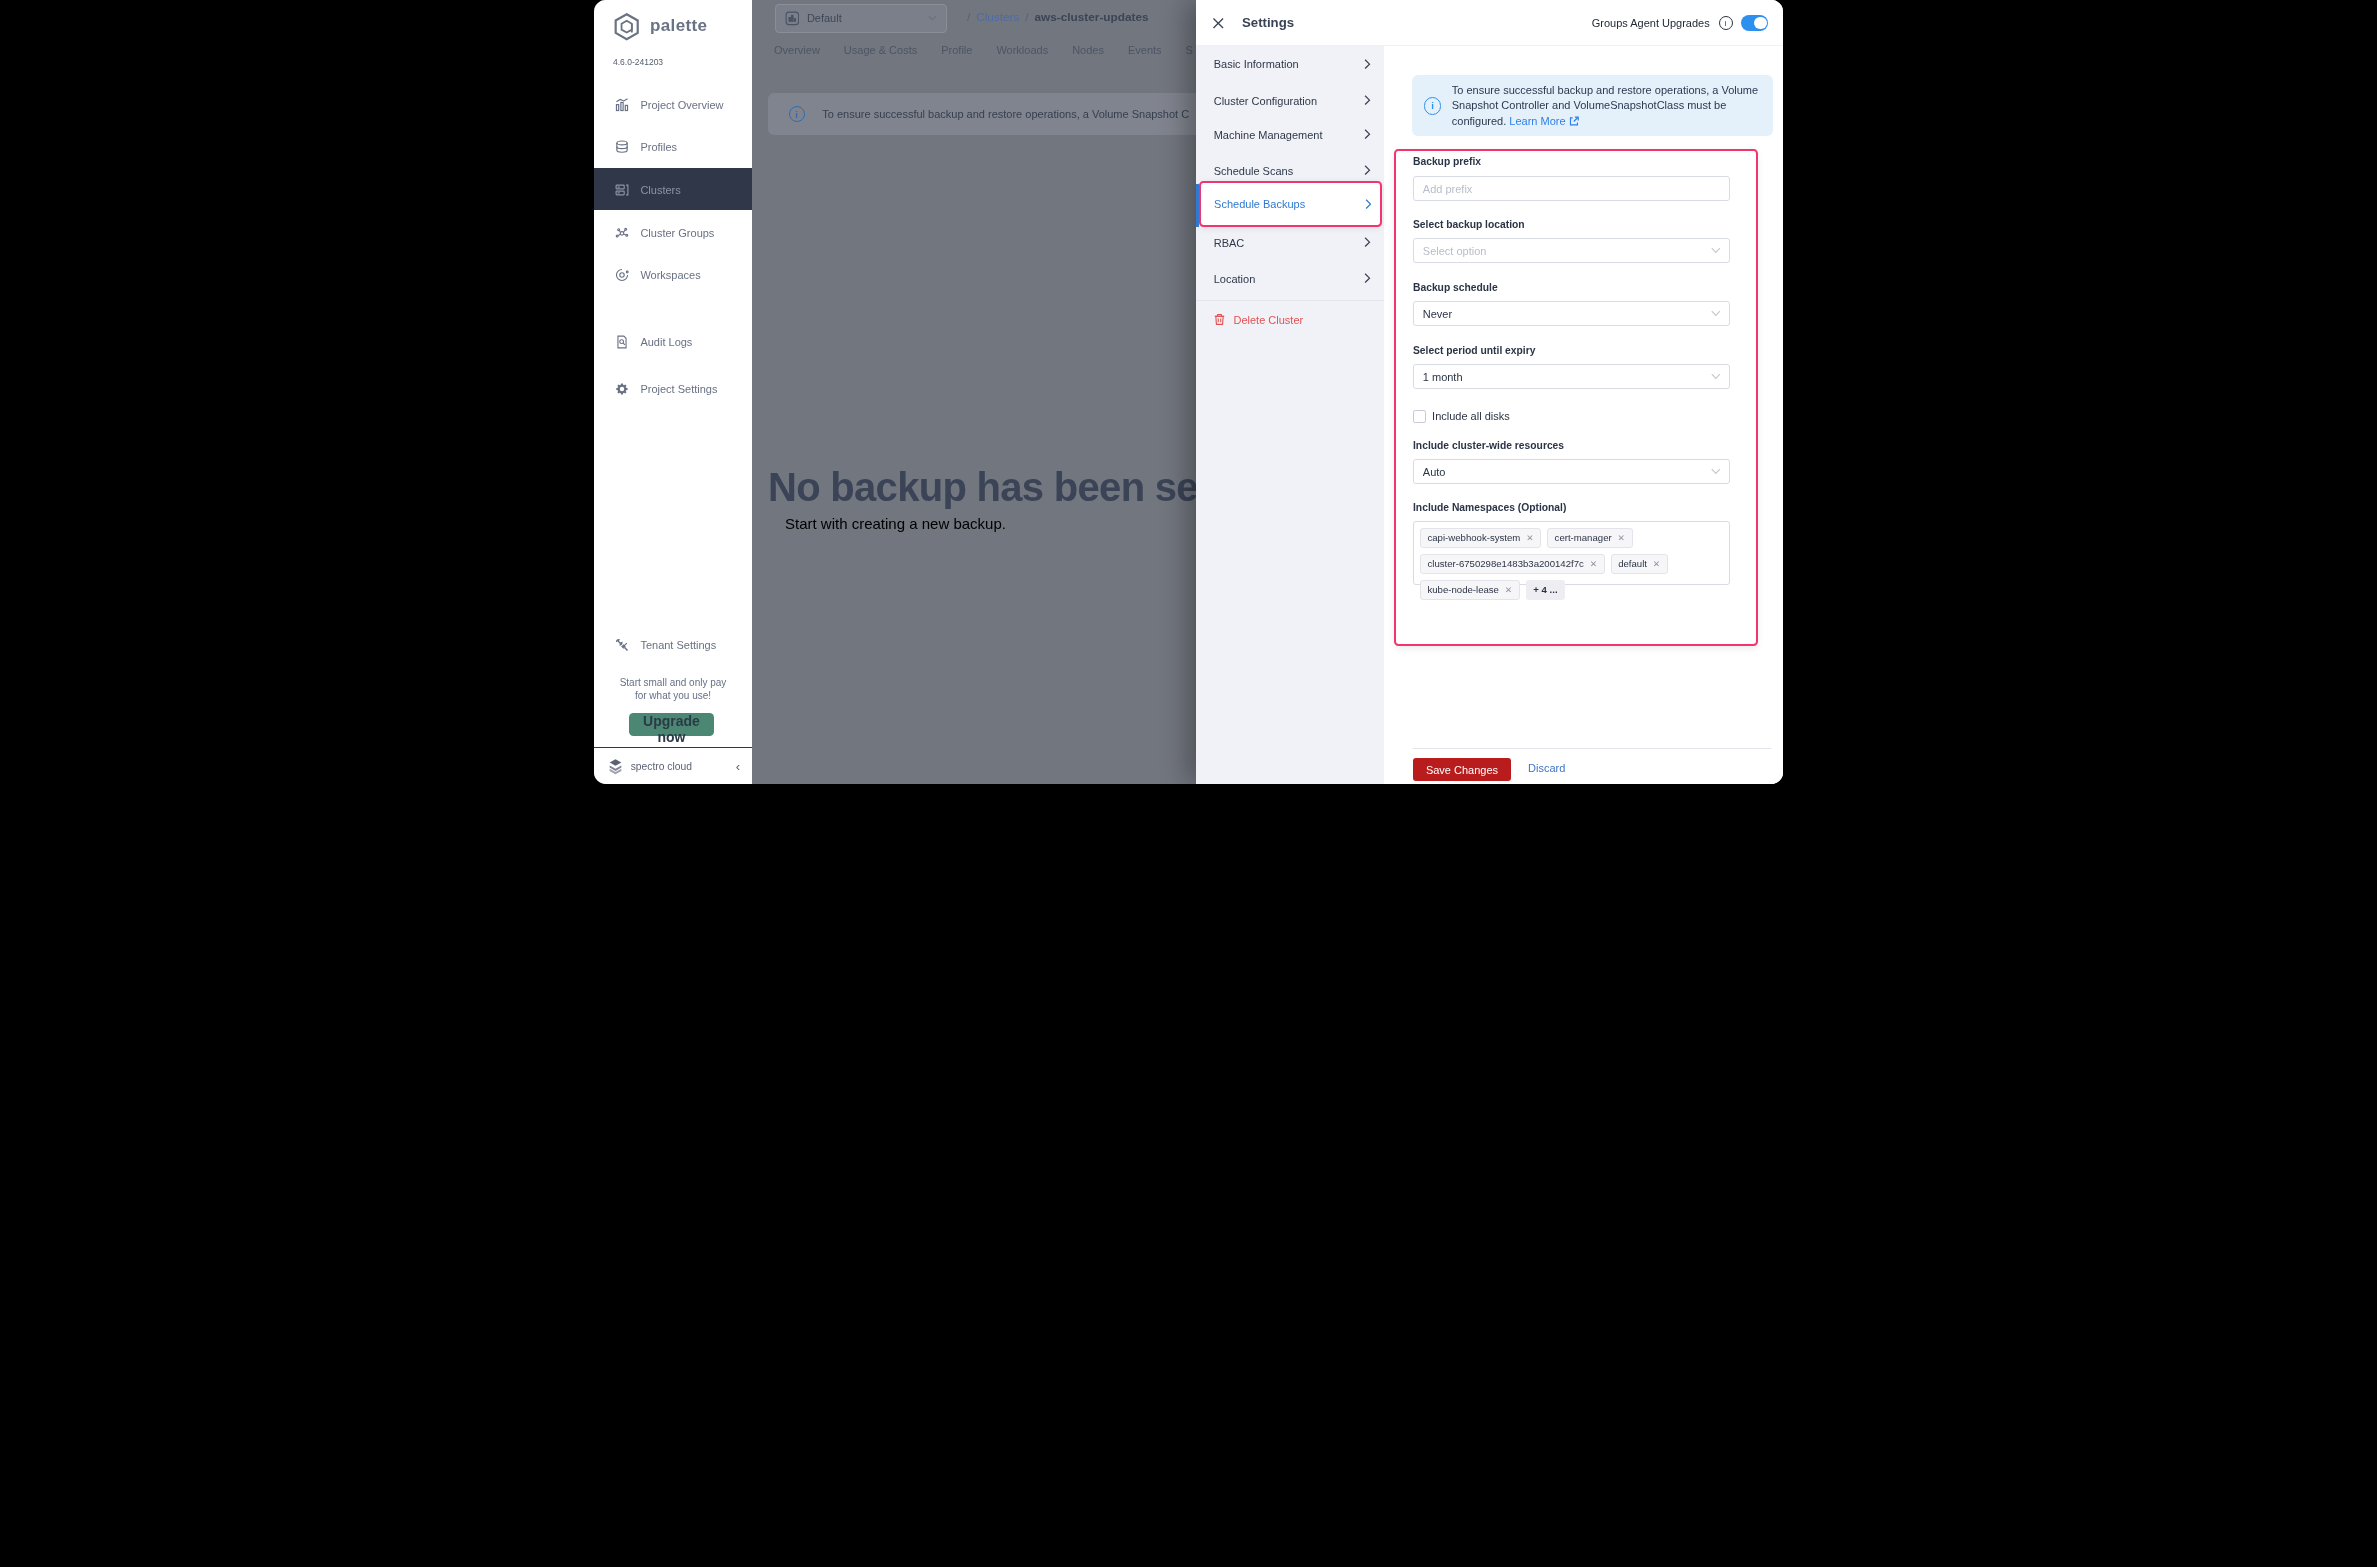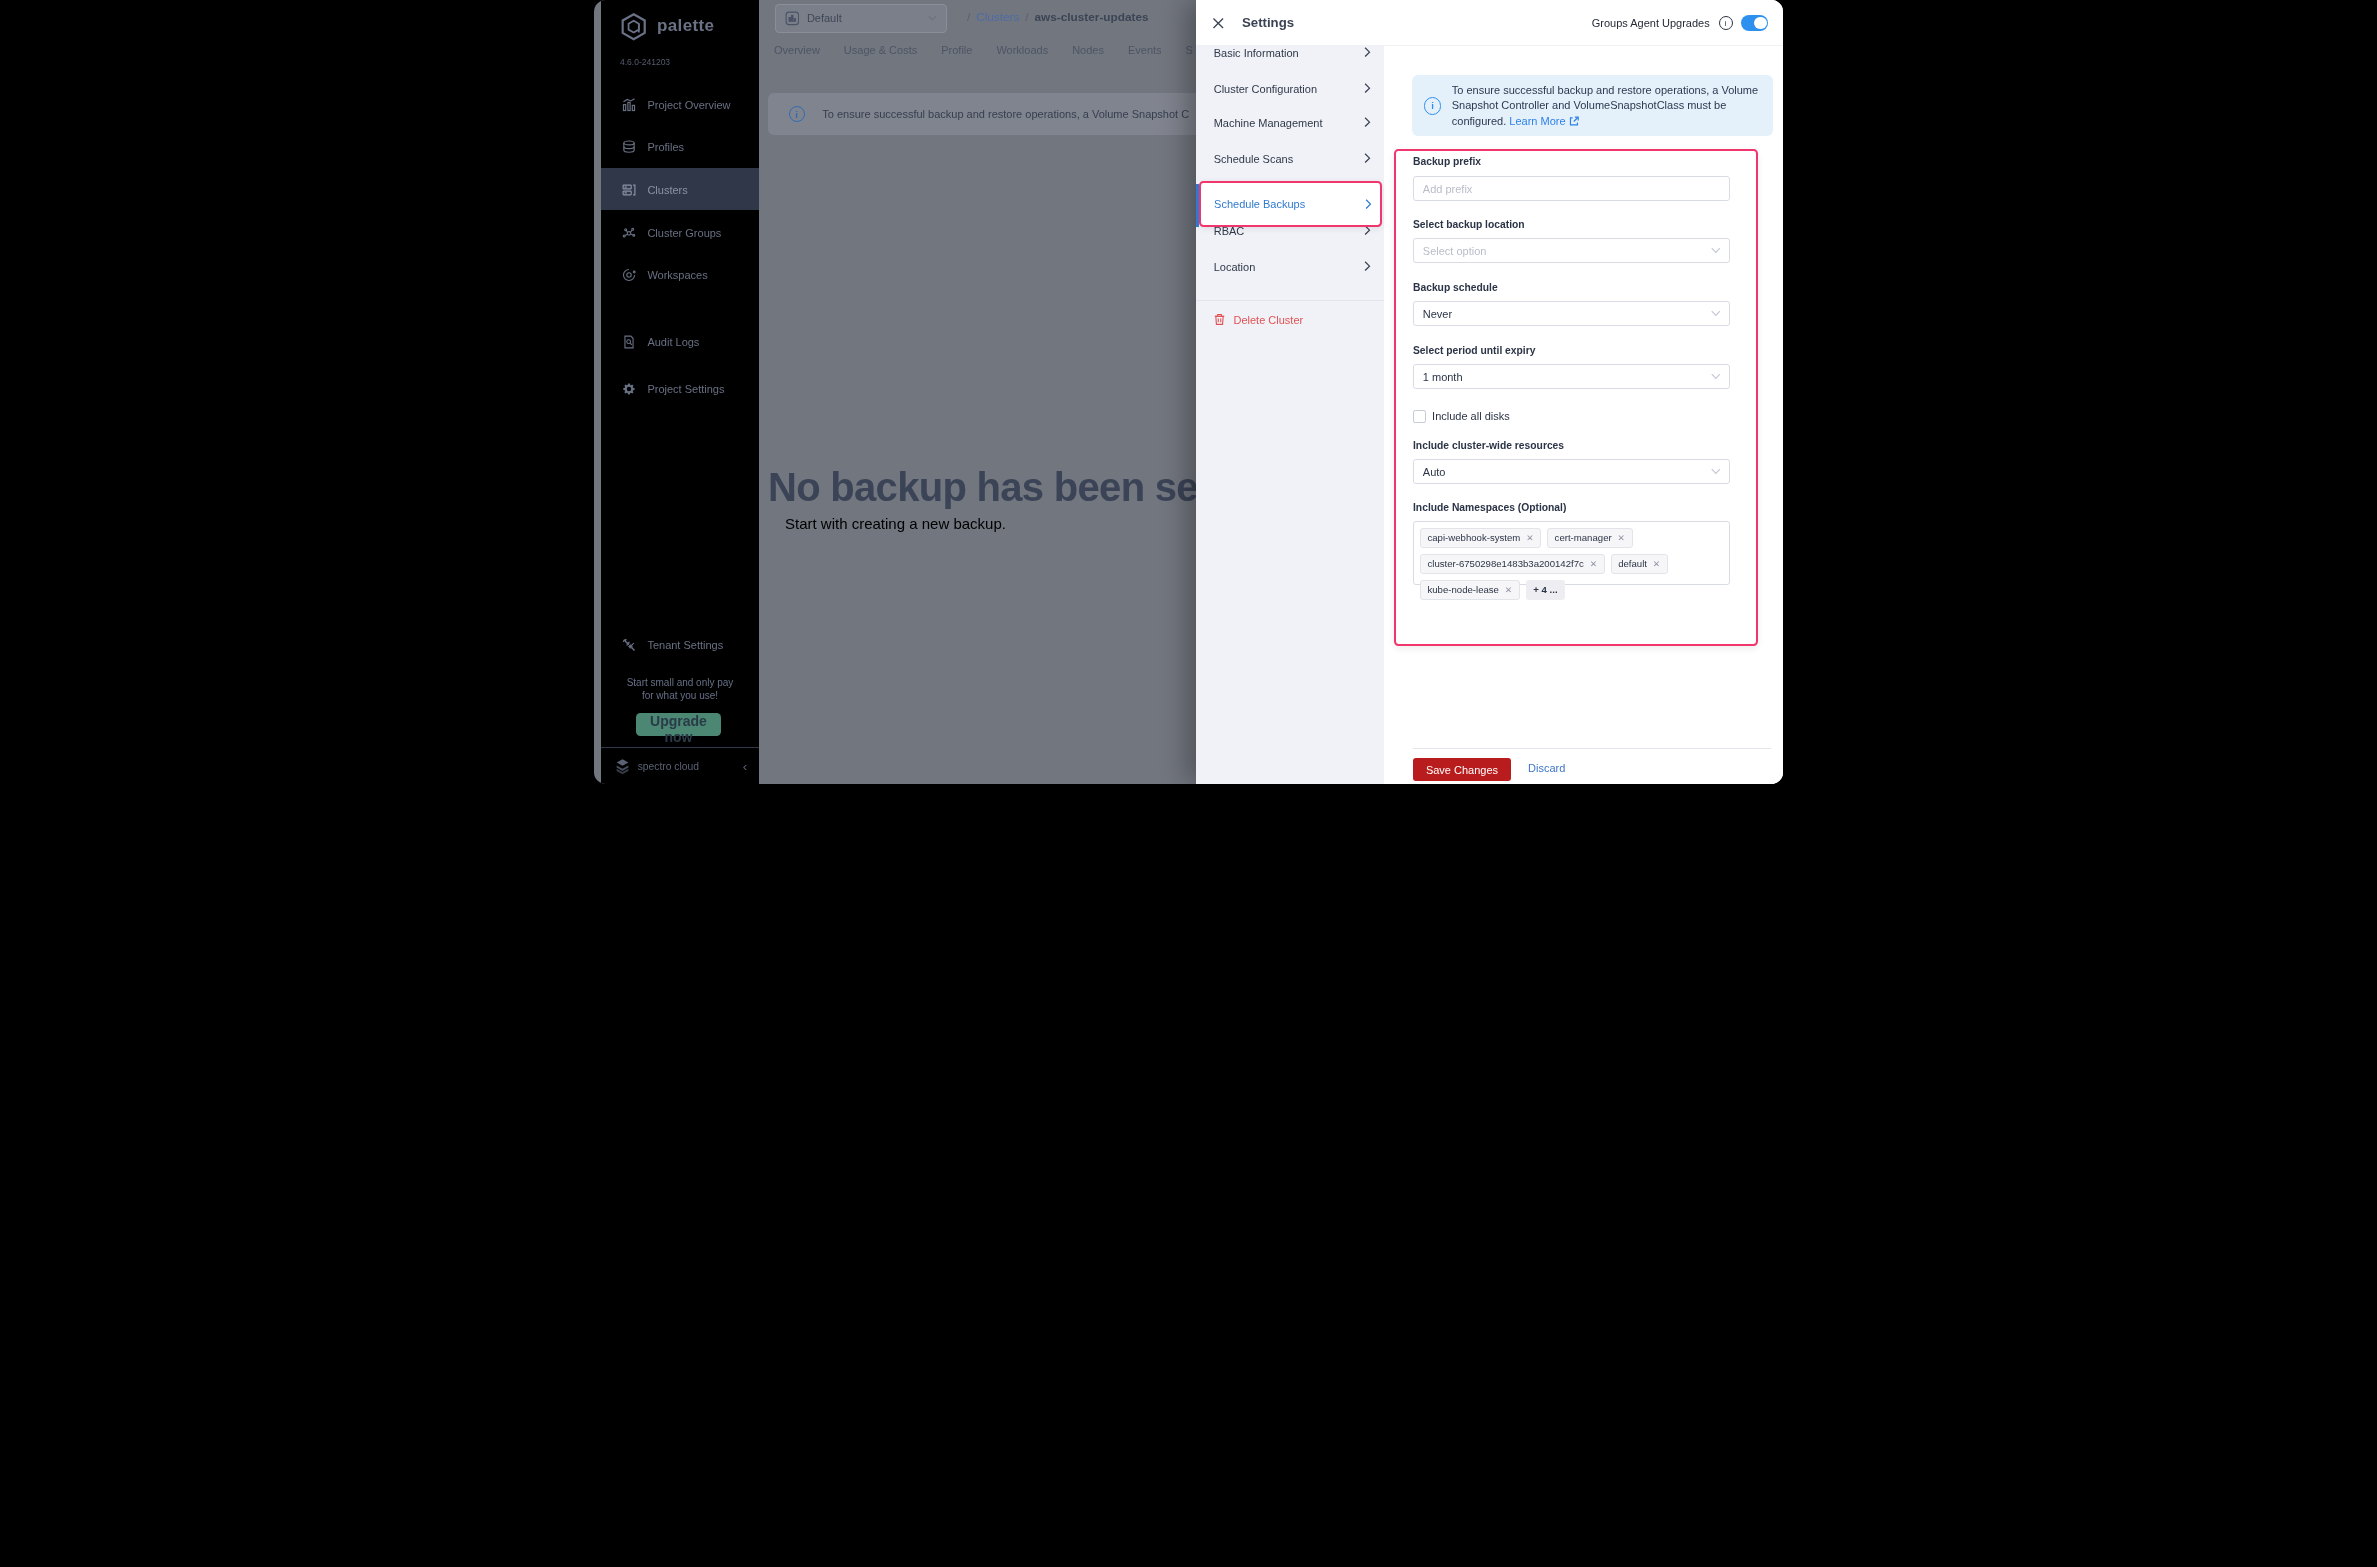--- a/index.html
+++ b/index.html
@@ -1,20 +1,20 @@
 <!DOCTYPE html>
 <html style="font-size:11.8px"><head>
 <meta charset="utf-8">
 <style>
   * { margin:0; padding:0; box-sizing:border-box; }
   html,body { background:#000; font-family:"Liberation Sans", sans-serif; }
   .window { position:relative; width:1189px; height:784px; margin:0 auto; border-radius:11.8px; overflow:hidden; background:#72767f; }
 
   
-  .sidebar { position:absolute; left:7px; top:0; width:158px; height:100%; background:#000000; z-index:2; }
+  .sidebar { position:absolute; left:0; top:0; width:158px; height:100%; background:#ffffff; z-index:2; }
   .logo-row { position:absolute; left:17.7px; top:11.8px; display:flex; align-items:center; gap:8.8px; }
   .logo-word { color:#6a7285; font-size:17px; font-weight:700; letter-spacing:0.4px; }
   .version { position:absolute; left:19px; top:57px; color:#545c6e; font-size:8.5px; }
   .side-item { position:absolute; left:0; width:158px; height:43px; display:flex; align-items:center; gap:11.8px; padding-left:20.6px; cursor:pointer; }
   .side-item .lbl { color:#687083; font-size:11px; }
   .active-band { position:absolute; left:0; top:168px; width:158px; height:42px; background:#303748; }
   .promo { position:absolute; left:0; top:676px; width:158px; text-align:center; color:#667086; font-size:10px; line-height:13.2px; }
   .upgrade-btn { position:absolute; left:35px; top:713px; width:85px; height:23px; background:#4b8773; border:none; border-radius:4.4px; color:#2a3a47; font-size:14px; font-weight:700; cursor:pointer; font-family:inherit; }
   .side-footer { position:absolute; left:0; bottom:0; width:158px; height:37px; border-top:0.7px solid #303748; display:flex; align-items:center; padding:0 11.8px; gap:5.9px; }
   .brand-text { color:#5a6274; font-size:10.3px; flex:1; }
@@ -46,21 +46,21 @@
   .drawer-header { position:absolute; left:0; top:0; width:100%; height:46px; background:#fff; border-bottom:0.7px solid #f0f1f5; z-index:5; }
   .close-btn { position:absolute; left:16px; top:16px; width:14.7px; height:14.7px; cursor:pointer; background:none; border:none; }
   .drawer-title { position:absolute; left:46px; top:14.7px; font-size:13.2px; font-weight:700; color:#3a4353; }
   .header-right { position:absolute; right:14.7px; top:0; height:46px; display:flex; align-items:center; gap:8.8px; }
   .pause-lbl { color:#242b36; font-size:11px; font-weight:500; }
   .info-circ { width:14px; height:14px; border:1.3px solid #2c333f; border-radius:50%; color:#2c333f; font-size:8px; display:flex; align-items:center; justify-content:center; cursor:pointer; }
   .toggle { width:27px; height:15.5px; background:#2e90ee; border-radius:8px; position:relative; cursor:pointer; }
   .toggle .knob { position:absolute; right:1.5px; top:1.5px; width:12.5px; height:12.5px; border-radius:50%; background:#fff; }
 
   .drawer-nav { position:absolute; left:0; top:46px; width:188px; bottom:0; background:#f1f2f8; }
-  .nav-item { position:absolute; left:0; width:188px; height:35px; display:flex; padding:0 13.2px 0 17.7px; cursor:pointer; }
+  .nav-item { position:absolute; left:0; width:188px; height:35px; display:flex; align-items:center; padding:0 13.2px 0 17.7px; cursor:pointer; }
   .nav-item .t { flex:1; color:#2e3848; font-size:11px; }
   .nav-divider { position:absolute; left:0; top:254px; width:188px; border-top:0.7px solid #e2e4ee; }
   .delete-row { position:absolute; left:17.7px; top:259px; height:29.4px; display:flex; align-items:center; gap:8.8px; color:#e05252; font-size:11px; cursor:pointer; }
   .active-blue-bar { position:absolute; left:0; top:138px; width:2.9px; height:43px; background:#2f7ad0; z-index:7; }
   .nav-active-box { position:absolute; left:2.9px; top:135px; width:183px; height:46px; background:#fff; border:2.9px solid #f1356d; border-radius:4.4px; display:flex; align-items:center; padding:0 8.8px 0 13.2px; cursor:pointer; z-index:6; box-shadow:0 1.5px 5.9px rgba(0,0,0,.08); }
   .nav-active-box .t { flex:1; color:#2f7ad0; font-size:11px; font-weight:500; }
 
   .drawer-main { position:absolute; left:188px; top:46px; right:0; bottom:0; background:#fff; }
   .info-box { position:absolute; left:28px; top:29.4px; width:361px; height:61px; background:#e4f1fb; border-radius:5.9px; display:flex; align-items:center; padding:0 10.3px 0 11.8px; gap:10.3px; }
   .info-blue { width:17.7px; height:17.7px; border:1.6px solid #2e90ee; border-radius:50%; color:#2e90ee; font-size:9.6px; font-weight:700; display:flex; align-items:center; justify-content:center; flex:none; }

